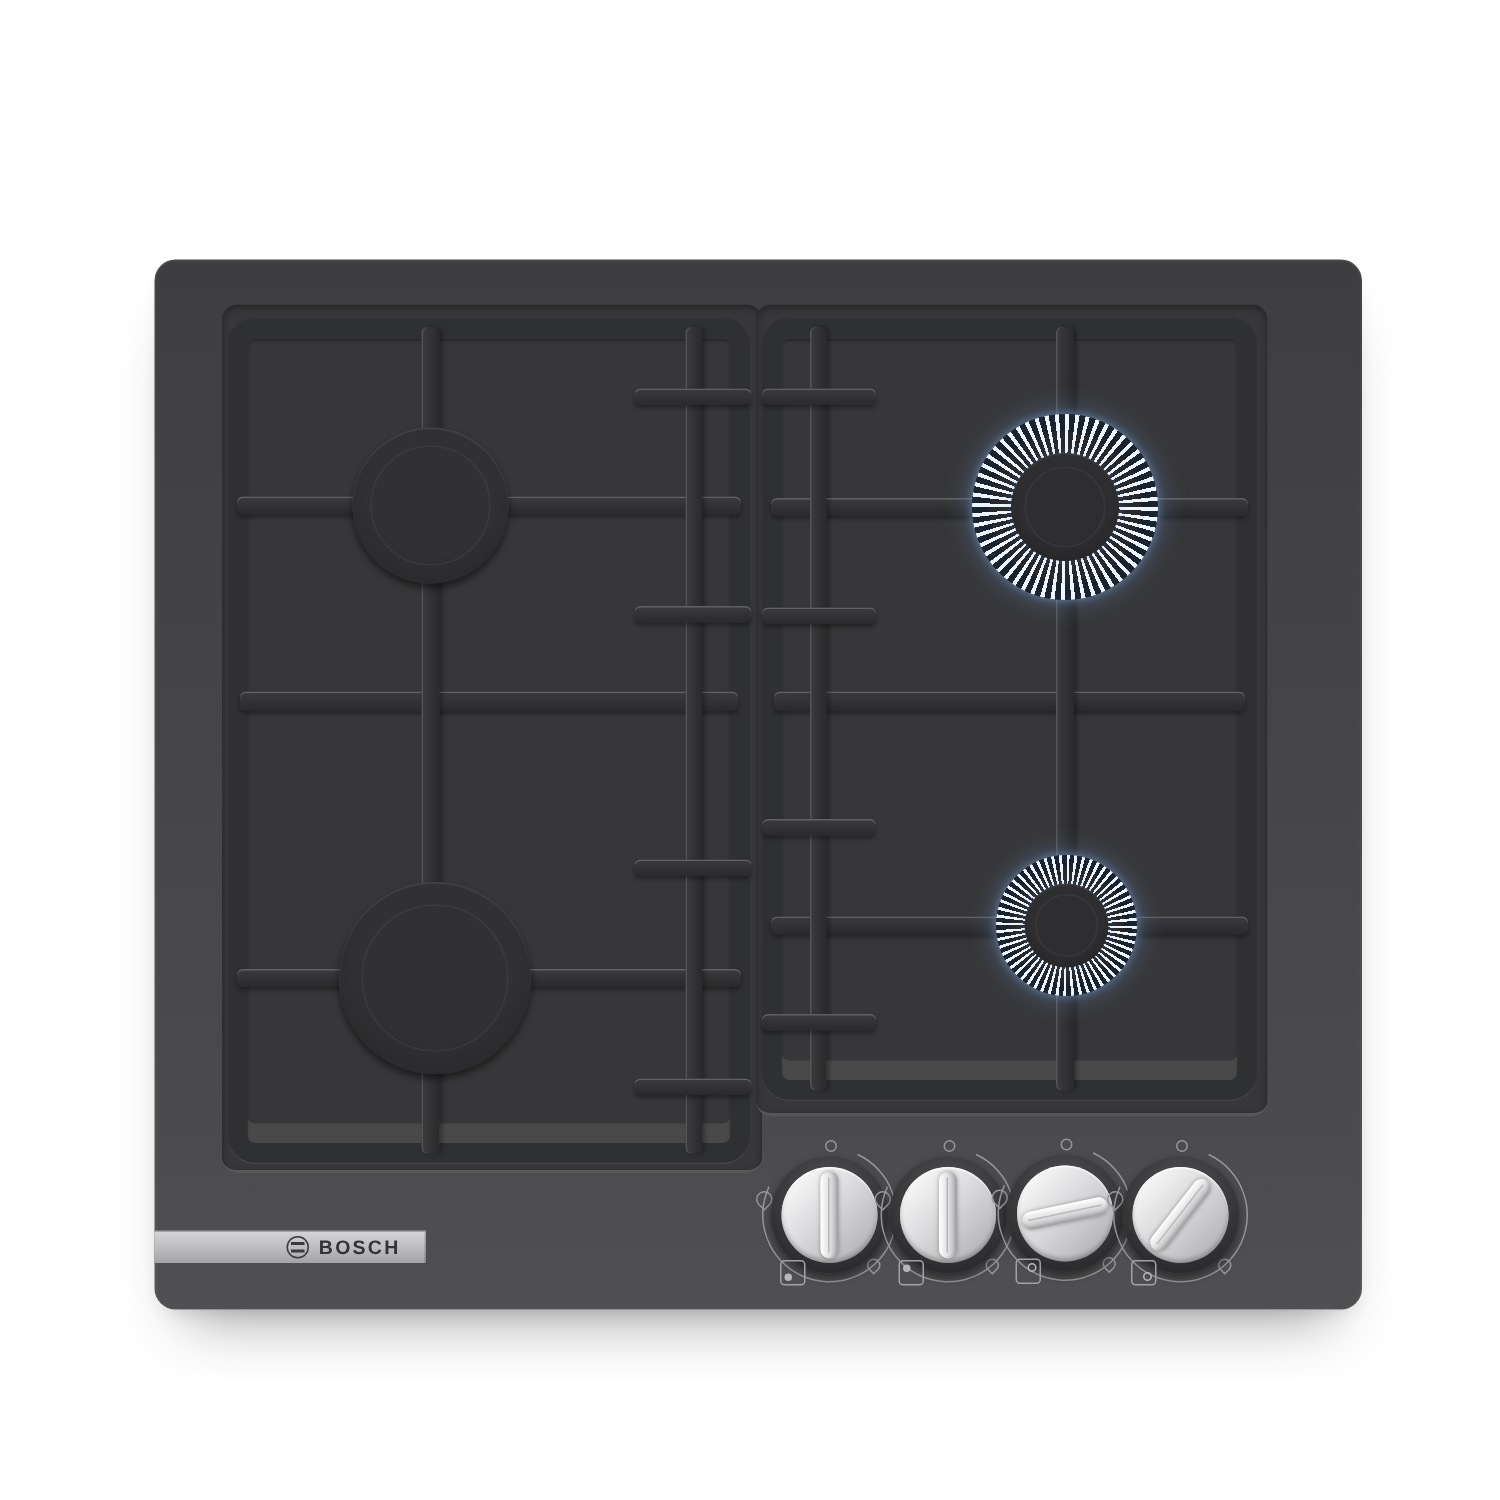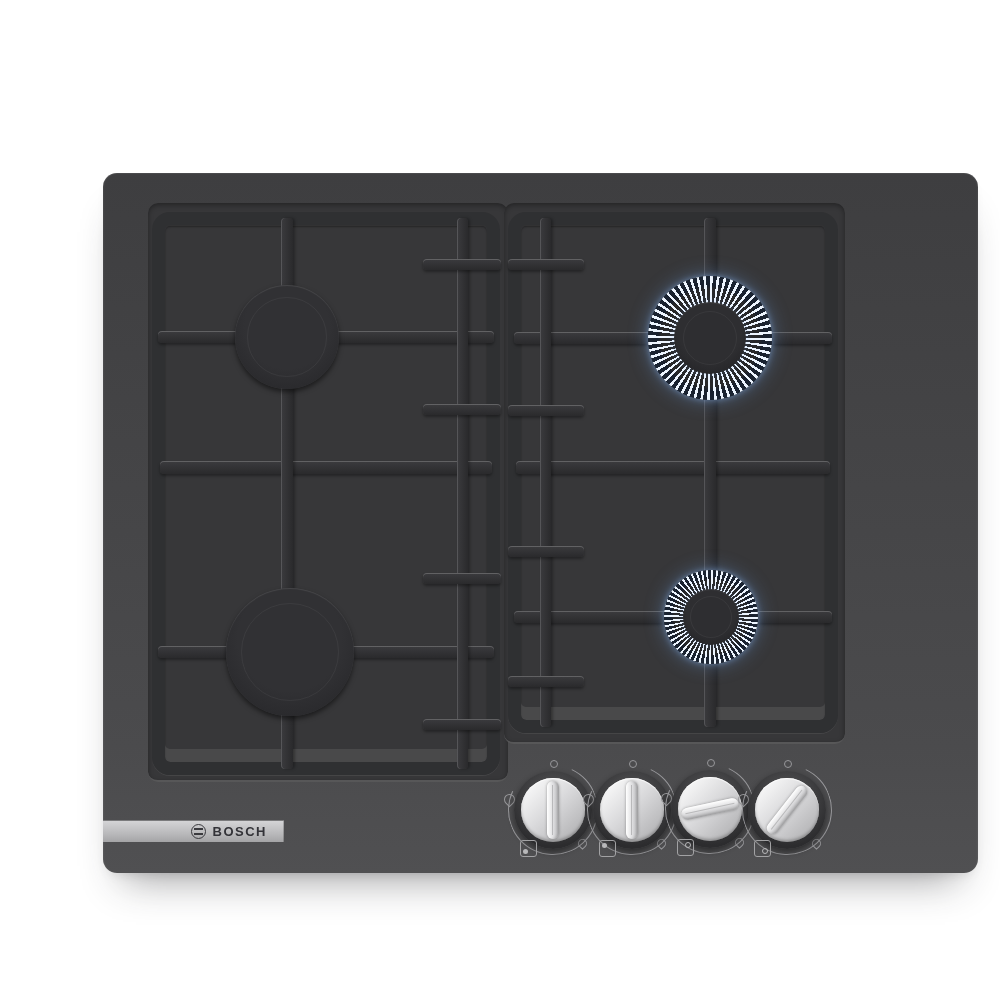--- a/index.html
+++ b/index.html
@@ -4,21 +4,21 @@
 <style>
   :root{
     --page-bg:#ffffff; --glass-top:#3e3e40; --glass-mid:#454547; --glass-bottom:#505052;
     --recess:#373739; --grate:#2f3032; --burner-cap:#28282a;
     --flame-white:#edf5ff; --flame-blue:#6d9fd8; --flame-dark:#1c2736;
     --knob-silver:#d9d9db; --brand-strip:#b9b9bb; --marking:#97979a;
   }
   html,body{margin:0;padding:0;background:var(--page-bg);}
   .stage{position:relative;width:1000px;height:1000px;background:var(--page-bg);overflow:hidden;
          font-family:"Liberation Sans", sans-serif;}
-  .hob{position:absolute;left:103px;top:173px;width:875px;height:700px;border-radius:14px;
+  .hob{position:absolute;left:103px;top:173px;width:805px;height:700px;border-radius:14px;
        background:linear-gradient(180deg,var(--glass-top) 0%,var(--glass-mid) 45%,#4b4b4d 82%,var(--glass-bottom) 100%);
        box-shadow:0 26px 38px -20px rgba(40,40,45,.45),0 6px 14px -8px rgba(0,0,0,.18),
                   inset 0 1px 1px rgba(255,255,255,.08),inset 2px 0 2px -1px rgba(255,255,255,.06),
                   inset -2px 0 2px -1px rgba(255,255,255,.05);}
   .recess{position:absolute;background:var(--recess);border-radius:10px;
           border-bottom:2px solid rgba(255,255,255,.16);box-shadow:inset 0 2px 5px rgba(0,0,0,.35);}
   .recess-left{left:45px;top:30px;width:360px;height:577px;}
   .recess-right{left:401px;top:30px;width:341px;height:539px;}
 
   .grate{position:absolute;}

